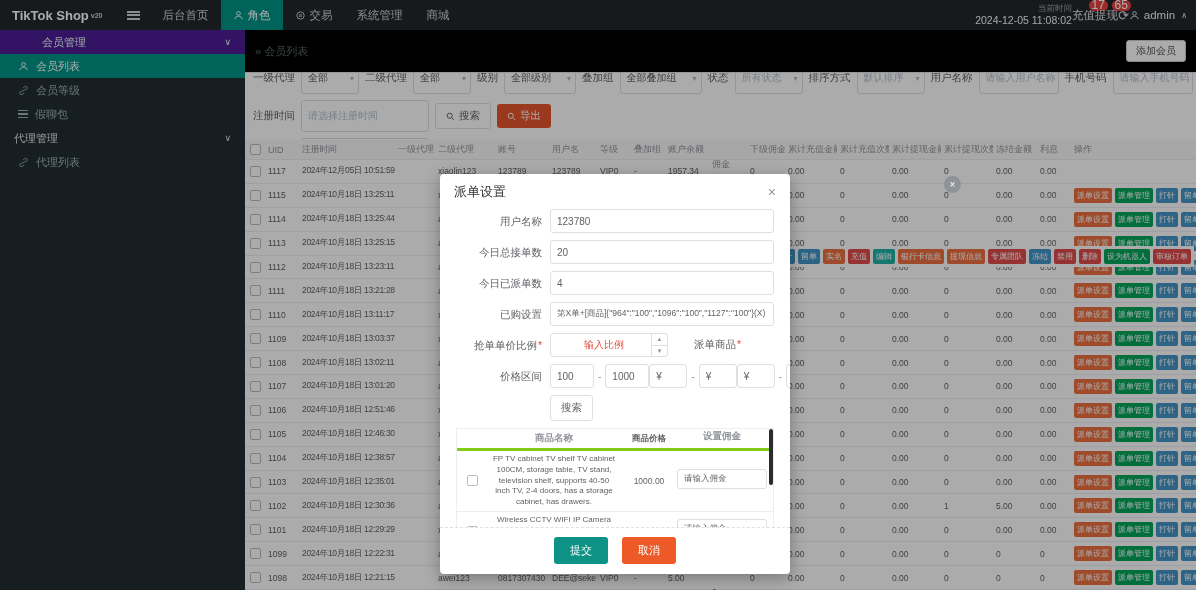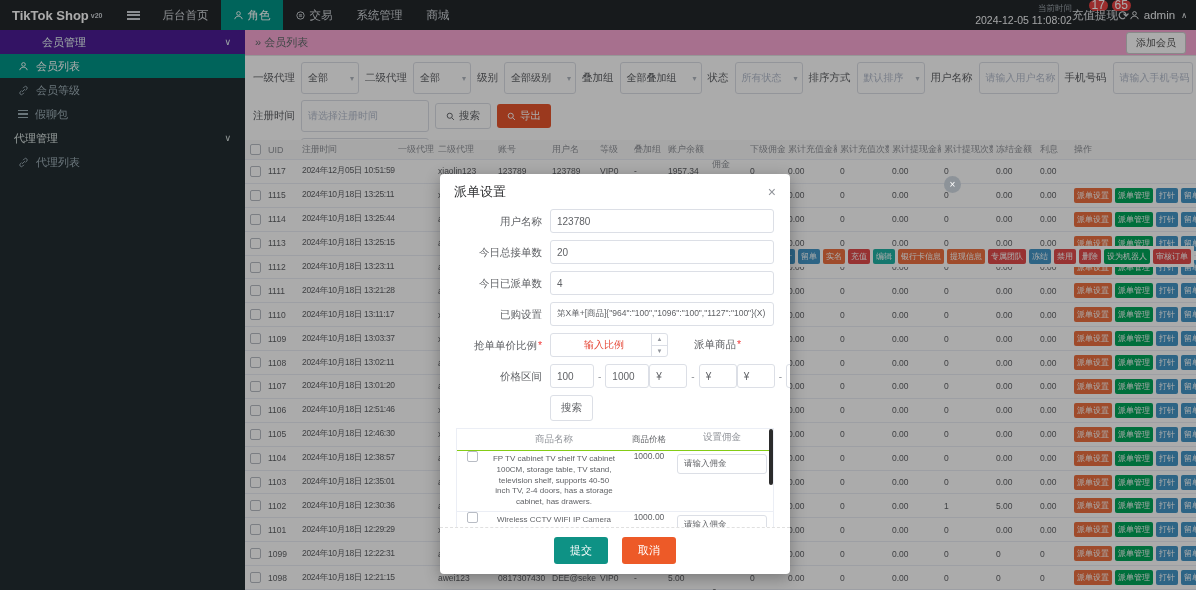--- a/index.html
+++ b/index.html
@@ -34,21 +34,21 @@
   .sgroup-h { height:24px; display:flex; align-items:center; padding:0 14px; font-size:11px; color:#dce6e4; cursor:pointer; }
   .sgroup-h.teal { background:#4c1d95; color:#eafaf7;padding-left:42px; }
   .sgroup-h .chev { margin-left:auto; font-size:9px; color:inherit; }
   .s-item { height:24px; display:flex; align-items:center; gap:7px; padding:0 14px 0 18px; font-size:11px; color:#9fb0b8; cursor:pointer; }
   .s-item.active { background:#009688; color:#fff; }
   .s-item svg { width:11px; height:11px; fill:none; stroke:currentColor; stroke-width:1.8; }
   .icon-list { display:inline-block; width:10px; height:8px; border-top:1.5px solid currentColor; border-bottom:1.5px solid currentColor; position:relative; }
   .icon-list:after { content:""; position:absolute; left:0; right:0; top:2.2px; height:1.5px; background:currentColor; }
 
   
-  .crumbbar { position:absolute; top:30px; left:245px; right:0; height:26px; background:#f9a8d4; border-bottom:1px solid #e2e2e2; display:flex; align-items:center; padding:0 10px; z-index:8;gap:30px; }
+  .crumbbar { position:absolute; top:30px; left:245px; right:0; height:43px; background:#000000; border-bottom:1px solid #e2e2e2; display:flex; align-items:center; padding:0 10px; z-index:8;gap:30px; }
   .crumb { font-size:11px; color:#5f6a6a; }
   .add-member { margin-left:auto; font-size:10px; color:#555; background:#fff; border:1px solid #ccc; border-radius:3px; padding:3px 9px; cursor:pointer; }
 
   
   .content { position:absolute; top:56px; left:245px; right:0; bottom:0; background:#fff; z-index:5; }
   .filters { position:absolute; top:6px; left:8px; right:0; }
   .f-row { display:flex; align-items:center; gap:6px; margin-bottom:6px; overflow:hidden; white-space:nowrap; }
   .f-label { font-size:10.5px; color:#606266; flex:none; }
   .sel, .inp { height:32px; border:1px solid #dcdfe6; border-radius:3px; background:#fff; font-size:10px; color:#606266; display:inline-flex; align-items:center; padding:0 6px; flex:none; position:relative; }
   .sel { padding-right:16px; }
@@ -91,22 +91,22 @@
   .spin { position:absolute; right:0; top:0; bottom:0; width:16px; border-left:1px solid #dcdfe6; display:flex; flex-direction:column; }
   .spin i { flex:1; display:flex; align-items:center; justify-content:center; font-size:6px; color:#909399; font-style:normal; cursor:pointer; }
   .spin i:first-child { border-bottom:1px solid #dcdfe6; }
   .plabel { font-size:10.5px; color:#606266; margin-left:26px; }
   .pr-inp { width:44px; flex:none; }
   .pr-inp.w { width:38px; }
   .dash { margin:0 4px; color:#909399; font-size:10px; }
   .gap { width:10px; }
   .m-search { margin-left:94px; }
   .ptable { border:1px solid #ebeef5; margin:2px 0 0 0; position:relative; }
-  .p-head { display:flex; align-items:center; height:22px; font-size:9.5px; color:#909399; border-bottom:1px solid #84cc16; }
-  .p-row { display:flex; align-items:flex-start; border-bottom:1px solid #ebeef5; }
+  .p-head { display:flex; align-items:center; height:22px; font-size:9.5px; color:#909399; border-bottom:3px solid #84cc16;font-weight:bold; }
+  .p-row { display:flex; align-items:center; border-bottom:1px solid #ebeef5; }
   .p-row:last-child { border-bottom:none; }
   .p-ck { width:30px; flex:none; display:flex; justify-content:center; }
   .p-name { flex:1; text-align:center; font-size:8px; color:#606266; line-height:1.35; padding:3px 4px; }
   .p-price { width:56px; flex:none; font-size:8.5px; color:#606266; text-align:center; }
   .p-comm { width:96px; flex:none; padding:3px 6px 7px 0; }
   .p-comm .m-inp { height:20px; font-size:8.5px; }
   .p-scroll { position:absolute; right:0; top:0; width:4px; height:56px; background:#2b2b2b; border-radius:2px; }
   .m-foot { border-top:1px dashed #e0e0e0; padding:9px 0 10px; display:flex; justify-content:center; gap:14px; }
   .mbtn { border:none; border-radius:3px; color:#fff; font-size:11px; padding:6px 16px; cursor:pointer; }
   .mbtn.teal { background:#0e9285; }

